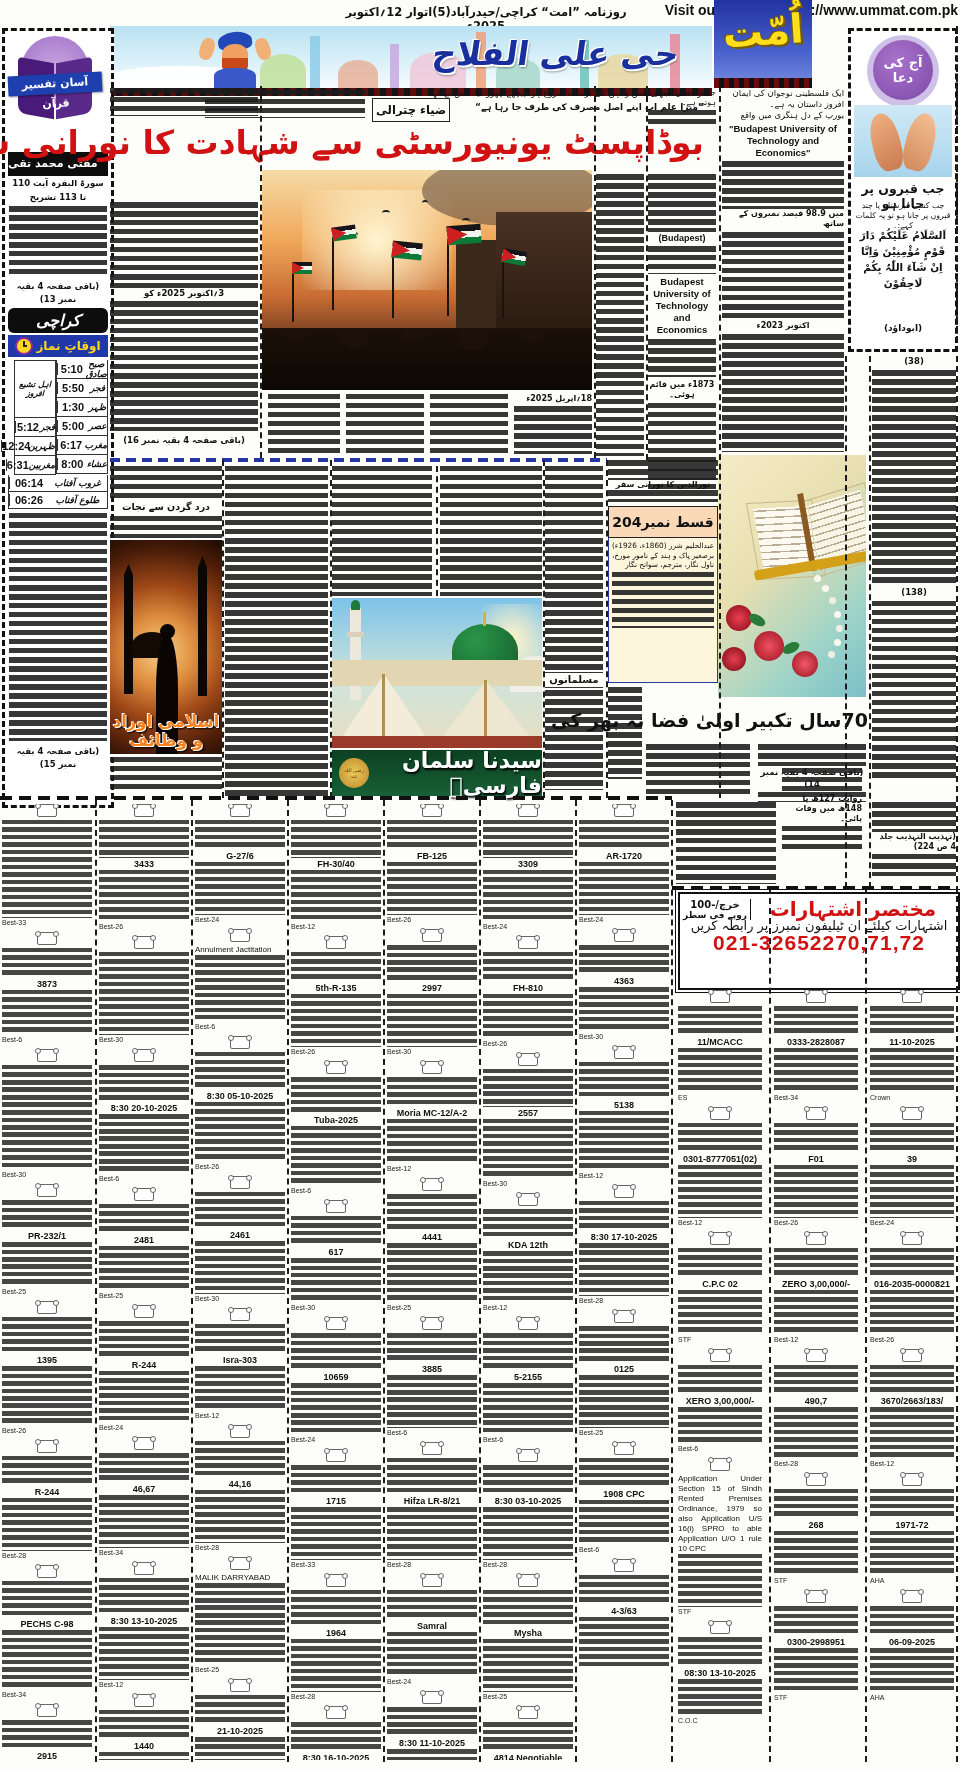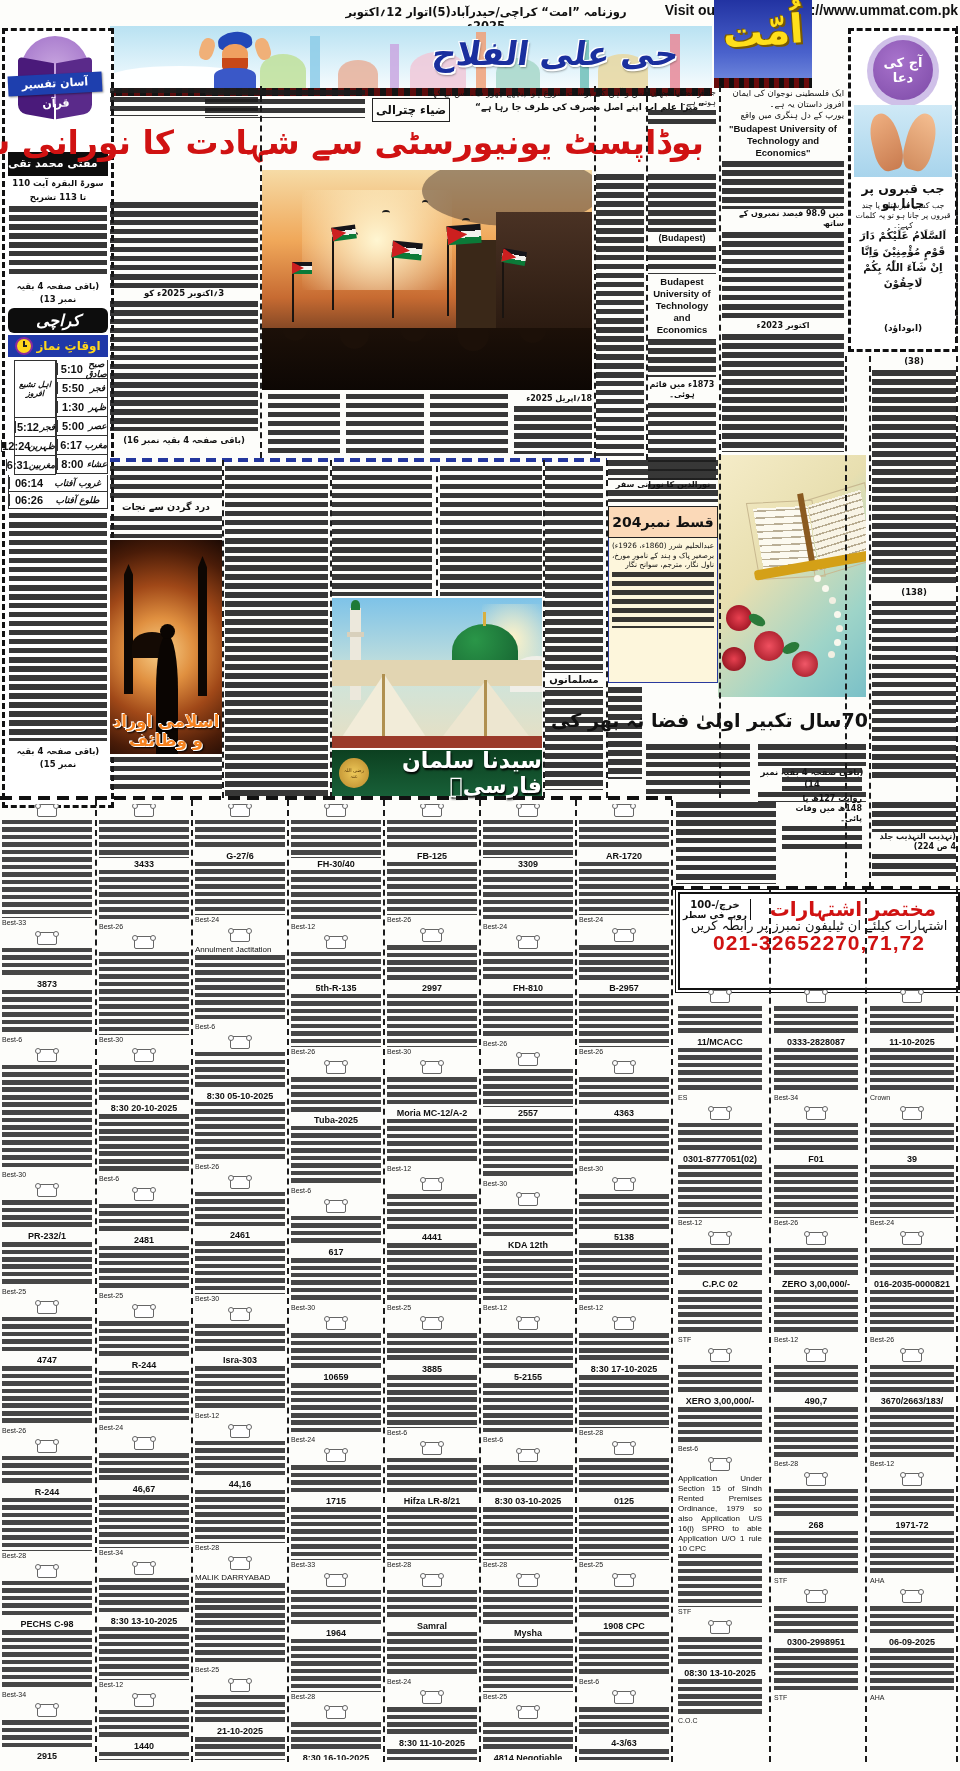--- a/index.html
+++ b/index.html
@@ -378,21 +378,21 @@
       <div class="ad">
         <div class="adicon"></div>
         <div class="simB" style="height:30px"></div>
         <div class="adnum">PR-232/1</div>
         <div class="simB" style="height:45px"></div>
         <div class="adtag">Best-25</div>
       </div>
       <div class="ad">
         <div class="adicon"></div>
         <div class="simB" style="height:37.5px"></div>
-        <div class="adnum">4747</div>
+        <div class="adnum">1395</div>
         <div class="simB" style="height:60px"></div>
         <div class="adtag">Best-26</div>
       </div>
       <div class="ad">
         <div class="adicon"></div>
         <div class="simB" style="height:30px"></div>
         <div class="adnum">R-244</div>
         <div class="simB" style="height:52.5px"></div>
         <div class="adtag">Best-28</div>
       </div>
@@ -688,27 +688,20 @@
         <div class="adnum">4814 Negotiable</div>
       </div>
     </div>
     <div class="adcol" style="left: 579px; width: 90px; top: 804px; height: 956px; overflow: hidden;">
       <div class="ad">
         <div class="adicon"></div>
         <div class="simB" style="height:30px"></div>
         <div class="adnum">AR-1720</div>
         <div class="simB" style="height:52.5px"></div>
         <div class="adtag">Best-24</div>
-      </div>
-      <div class="ad">
-        <div class="adicon"></div>
-        <div class="simB" style="height:37.5px"></div>
-        <div class="adnum">B-2957</div>
-        <div class="simB" style="height:52.5px"></div>
-        <div class="adtag">Best-26</div>
       </div>
       <div class="ad">
         <div class="adicon"></div>
         <div class="simB" style="height:30px"></div>
         <div class="adnum">4363</div>
         <div class="simB" style="height:45px"></div>
         <div class="adtag">Best-30</div>
       </div>
       <div class="ad">
         <div class="adicon"></div>

